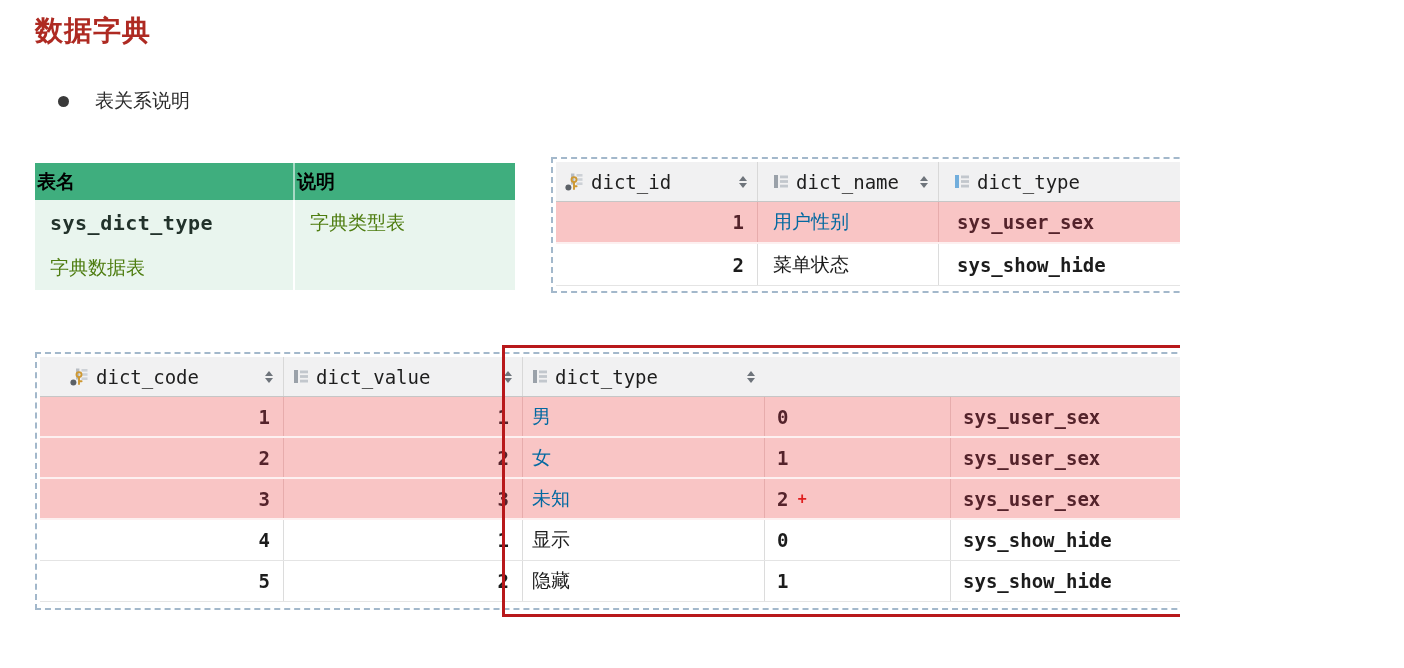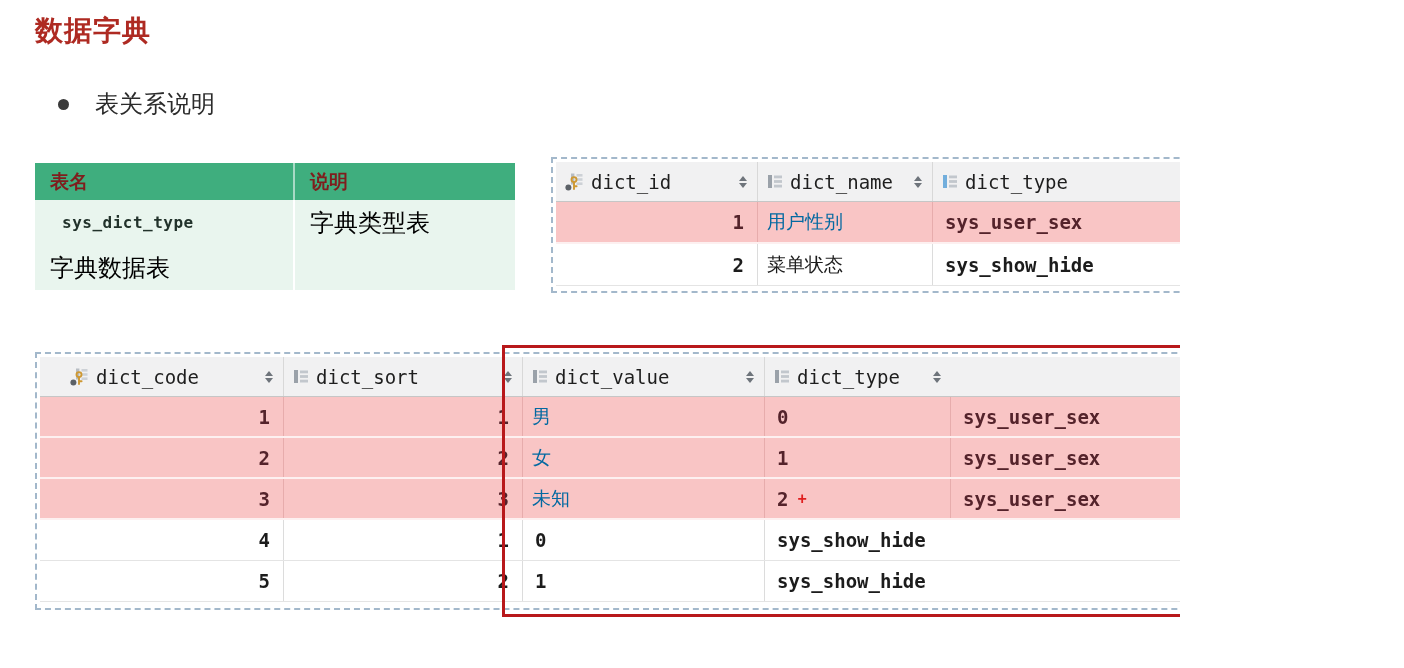--- a/index.html
+++ b/index.html
@@ -3,42 +3,42 @@
 <meta charset="utf-8">
 <style>
   html,body{margin:0;padding:0;background:#fff;}
   .canvas{position:relative;width:1180px;height:668px;background:#fff;overflow:hidden;
           font-family:"Liberation Sans", sans-serif;}
 
   
   .page-title{position:absolute;left:35px;top:12px;font-size:28px;font-weight:bold;
               color:#AE2A22;letter-spacing:1px;}
   .bullet-row{position:absolute;left:58px;top:88px;display:flex;align-items:center;gap:26px;
-              font-size:24px;color:#2B2B2B;}
+              font-size:19px;color:#2B2B2B;}
   .bullet-dot{width:11px;height:11px;border-radius:50%;background:#3A3A3A;}
 
   
   .legend{position:absolute;left:35px;top:163px;width:480px;}
   .legend-header{display:grid;grid-template-columns:260px 220px;background:#3FAE7E;height:37px;}
-  .legend-header .lcell{display:flex;align-items:center;padding-left:15px;color:#7f1d1d;
+  .legend-header .lcell{display:flex;align-items:center;padding-left:2px;color:#000000;
               font-size:19px;font-weight:bold;}
   .legend-header .lcell:first-child{border-right:2px solid rgba(255,255,255,.55);}
   .legend-body .lrow{display:grid;grid-template-columns:260px 220px;height:45px;background:#E9F5EE;}
   .legend-body .lcell{display:flex;align-items:center;padding-left:15px;}
   .legend-body .lcell:first-child{border-right:2px solid #fff;}
   .legend-body .tname{font-family:"DejaVu Sans Mono","Liberation Mono",monospace;
-              font-size:16px;font-weight:600;color:#22322B;letter-spacing:.5px;margin-left:12px;}
-  .legend-body .tdesc{font-size:24px;color:#000000;}
+              font-size:20px;font-weight:600;color:#22322B;letter-spacing:.5px;}
+  .legend-body .tdesc{font-size:19px;color:#4d7c0f;}
 
   
   .dg{position:absolute;background:#fff;border:2px dashed #A3B8CB;padding:3px;box-sizing:border-box;}
   #dg1{left:551px;top:157px;width:729px;height:136px;}
   #dg2{left:35px;top:352px;width:1242px;height:258px;}
   .dg-header,.dg-row{display:grid;}
-  #dg1 .dg-header,#dg1 .dg-row{grid-template-columns:202px 175px 342px;}
+  #dg1 .dg-header,#dg1 .dg-row{grid-template-columns:202px 175px 342px;gap:6px;}
   #dg2 .dg-header,#dg2 .dg-row{grid-template-columns:223px 239px 242px 186px 342px;padding-left:21px;}
   .dg-header{background:#F1F1F2;height:40px;border-bottom:1px solid #C6C6C6;box-sizing:border-box;}
   .dg-hcell{display:flex;align-items:center;gap:7px;padding:0 10px 0 9px;
             border-right:1px solid #D8D8D8;box-sizing:border-box;}
   .dg-hcell:last-child{border-right:none;}
   .dg-hcell .clabel{font-family:"DejaVu Sans Mono","Liberation Mono",monospace;
             font-size:19px;color:#1E1E1E;margin-right:auto;white-space:nowrap;}
   .cicon{display:flex;align-items:center;}
   .sort{display:flex;flex-direction:column;gap:2px;cursor:pointer;}
   .sort .up{width:0;height:0;border-left:4px solid transparent;border-right:4px solid transparent;
@@ -209,50 +209,35 @@
         </div>
         <div class="dg-hcell">
           <span class="cicon">
             <svg width="16" height="16" viewBox="0 0 16 16">
               <rect x="1" y="1" width="4" height="13" fill="#9AA1A9"></rect>
               <rect x="7" y="1.5" width="8" height="2.8" fill="#C2C7CD"></rect>
               <rect x="7" y="6.1" width="8" height="2.8" fill="#C2C7CD"></rect>
               <rect x="7" y="10.7" width="8" height="2.8" fill="#C2C7CD"></rect>
             </svg>
           </span>
-          <span class="clabel">dict_sort</span>
+          <span class="clabel">dict_value</span>
           <span class="sort">
             <i class="up"></i>
             <i class="down"></i>
           </span>
         </div>
         <div class="dg-hcell">
           <span class="cicon">
             <svg width="16" height="16" viewBox="0 0 16 16">
               <rect x="1" y="1" width="4" height="13" fill="#9AA1A9"></rect>
               <rect x="7" y="1.5" width="8" height="2.8" fill="#C2C7CD"></rect>
               <rect x="7" y="6.1" width="8" height="2.8" fill="#C2C7CD"></rect>
               <rect x="7" y="10.7" width="8" height="2.8" fill="#C2C7CD"></rect>
             </svg>
           </span>
-          <span class="clabel">dict_value</span>
-          <span class="sort">
-            <i class="up"></i>
-            <i class="down"></i>
-          </span>
-        </div>
-        <div class="dg-hcell">
-          <span class="cicon">
-            <svg width="16" height="16" viewBox="0 0 16 16">
-              <rect x="1" y="1" width="4" height="13" fill="#9AA1A9"></rect>
-              <rect x="7" y="1.5" width="8" height="2.8" fill="#C2C7CD"></rect>
-              <rect x="7" y="6.1" width="8" height="2.8" fill="#C2C7CD"></rect>
-              <rect x="7" y="10.7" width="8" height="2.8" fill="#C2C7CD"></rect>
-            </svg>
-          </span>
           <span class="clabel">dict_type</span>
           <span class="sort">
             <i class="up"></i>
             <i class="down"></i>
           </span>
         </div>
       </div>
       <div class="dg-row hl">
         <div class="dg-cell num">
           <span>1</span>
@@ -305,33 +290,39 @@
           <span>sys_user_sex</span>
         </div>
       </div>
       <div class="dg-row">
         <div class="dg-cell num">
           <span>4</span>
         </div>
         <div class="dg-cell num">
           <span>1</span>
         </div>
+        <div class="dg-cell cjk">
+          <span>显示</span>
+        </div>
         <div class="dg-cell mono">
           <span>0</span>
         </div>
         <div class="dg-cell mono">
           <span>sys_show_hide</span>
         </div>
       </div>
       <div class="dg-row">
         <div class="dg-cell num">
           <span>5</span>
         </div>
         <div class="dg-cell num">
           <span>2</span>
+        </div>
+        <div class="dg-cell cjk">
+          <span>隐藏</span>
         </div>
         <div class="dg-cell mono">
           <span>1</span>
         </div>
         <div class="dg-cell mono">
           <span>sys_show_hide</span>
         </div>
       </div>
     </div>
 

